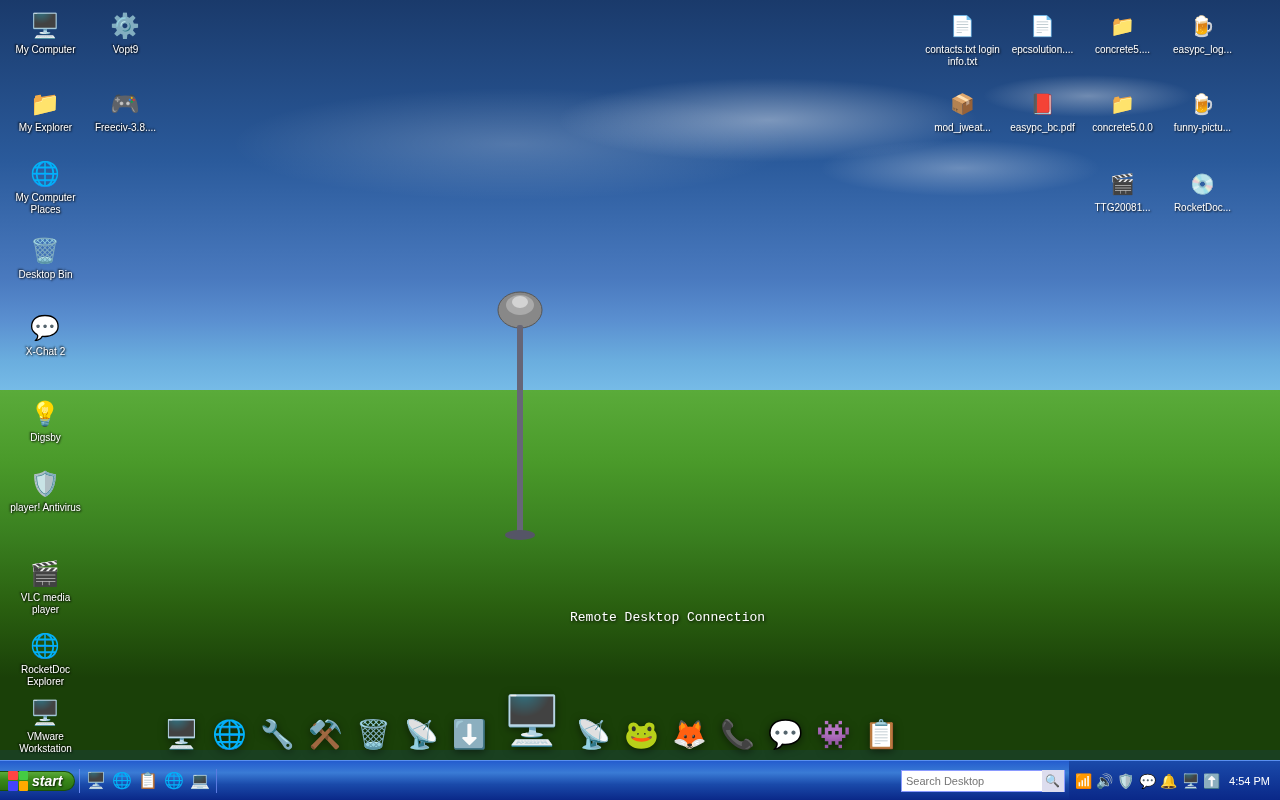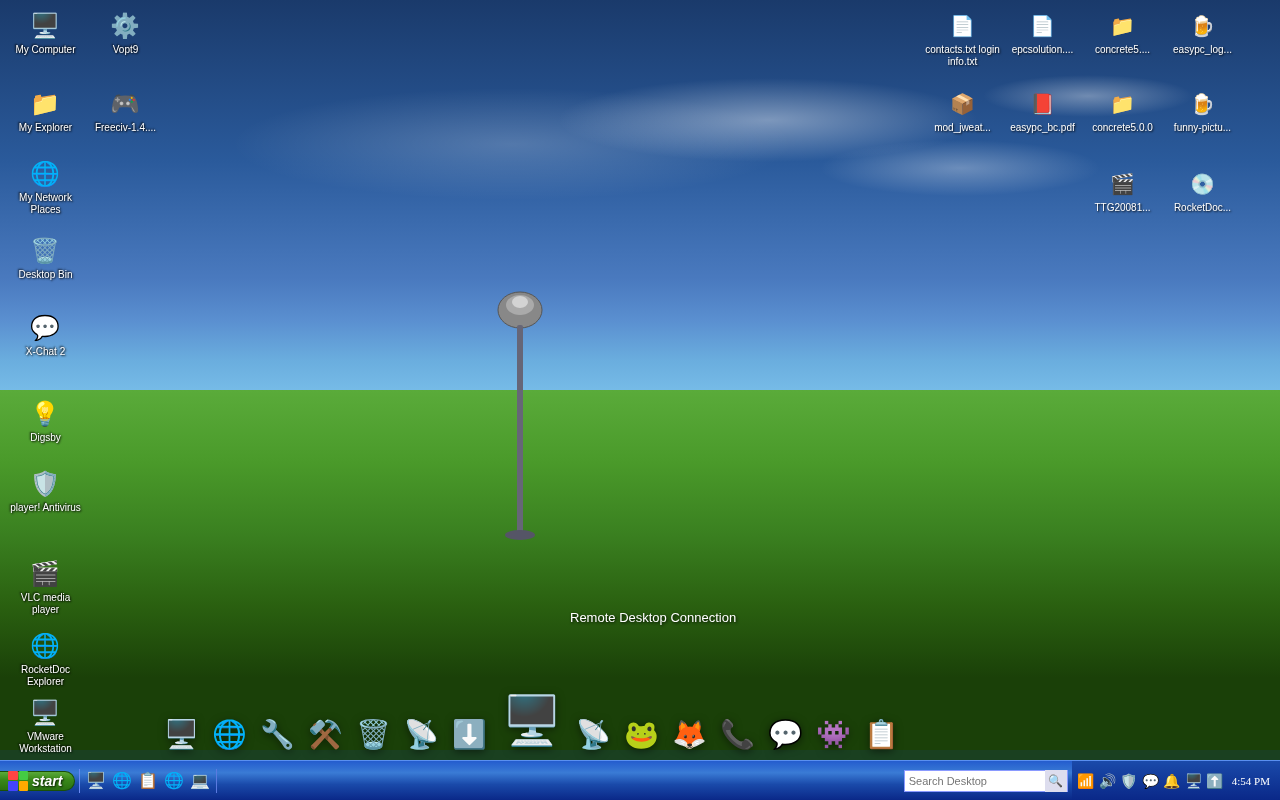--- a/index.html
+++ b/index.html
@@ -160,21 +160,20 @@
       font-size: 14px;
       color: white;
       cursor: pointer;
     }
 
     .clock {
       color: white;
       font-size: 11px;
       text-align: center;
       padding: 0 4px;
-      font-family: Liberation Serif, serif;
     }
 
     
     #search-box {
       display: flex;
       align-items: center;
       background: white;
       border: 1px solid #8a9aff;
       height: 22px;
       margin: 0 4px;
@@ -295,25 +294,25 @@
       <div class="desktop-icon" style="top: 10px; left: 88px;">
     <div class="icon-img">⚙️</div>
     <div class="icon-label">Vopt9</div>
   </div>
       <div class="desktop-icon" style="top: 88px; left: 8px;">
     <div class="icon-img">📁</div>
     <div class="icon-label">My Explorer</div>
   </div>
       <div class="desktop-icon" style="top: 88px; left: 88px;">
     <div class="icon-img">🎮</div>
-    <div class="icon-label">Freeciv-1.4....</div>
+    <div class="icon-label">Freeciv-3.8....</div>
   </div>
       <div class="desktop-icon" style="top: 158px; left: 8px;">
     <div class="icon-img">🌐</div>
-    <div class="icon-label">My Network Places</div>
+    <div class="icon-label">My Computer Places</div>
   </div>
       <div class="desktop-icon" style="top: 235px; left: 8px;">
     <div class="icon-img">🗑️</div>
     <div class="icon-label">Desktop Bin</div>
   </div>
       <div class="desktop-icon" style="top: 312px; left: 8px;">
     <div class="icon-img">💬</div>
     <div class="icon-label">X-Chat 2</div>
   </div>
       <div class="desktop-icon" style="top: 398px; left: 8px;">
@@ -387,21 +386,21 @@
       <ellipse cx="30" cy="20" rx="22" ry="18" fill="#888" stroke="#555" stroke-width="1"></ellipse>
       <ellipse cx="30" cy="15" rx="14" ry="10" fill="#aaa"></ellipse>
       <ellipse cx="30" cy="12" rx="8" ry="6" fill="#ddd" opacity="0.8"></ellipse>
 
       <rect x="27" y="35" width="6" height="210" fill="#667" rx="2"></rect>
 
       <ellipse cx="30" cy="245" rx="15" ry="5" fill="#556"></ellipse>
     </svg>
   </div>
 
-  <div style="position:absolute; bottom:175px; left:50%; transform:translateX(-70px); color:white; font-size:13px; text-shadow:1px 1px 3px rgba(0,0,0,0.9); white-space:nowrap; z-index:98;">Remote Desktop Connection</div>
+  <div style="position:absolute; bottom:175px; left:50%; transform:translateX(-70px); color:white; font-size:13px; text-shadow:1px 1px 3px rgba(0,0,0,0.9); white-space:nowrap; z-index:98;font-family:Liberation Mono, monospace;">Remote Desktop Connection</div>
 
   <div id="dock-container" style="position:absolute; bottom:44px; left:160px; display:flex; align-items:flex-end; gap:4px; z-index:99;">
   <div class="dock-icon">
     <div class="dock-icon-img" style="width:44px;height:44px;font-size:28px;">🖥️</div>
 
   </div>
       <div class="dock-icon">
     <div class="dock-icon-img" style="width:44px;height:44px;font-size:28px;">🌐</div>
 
   </div>

